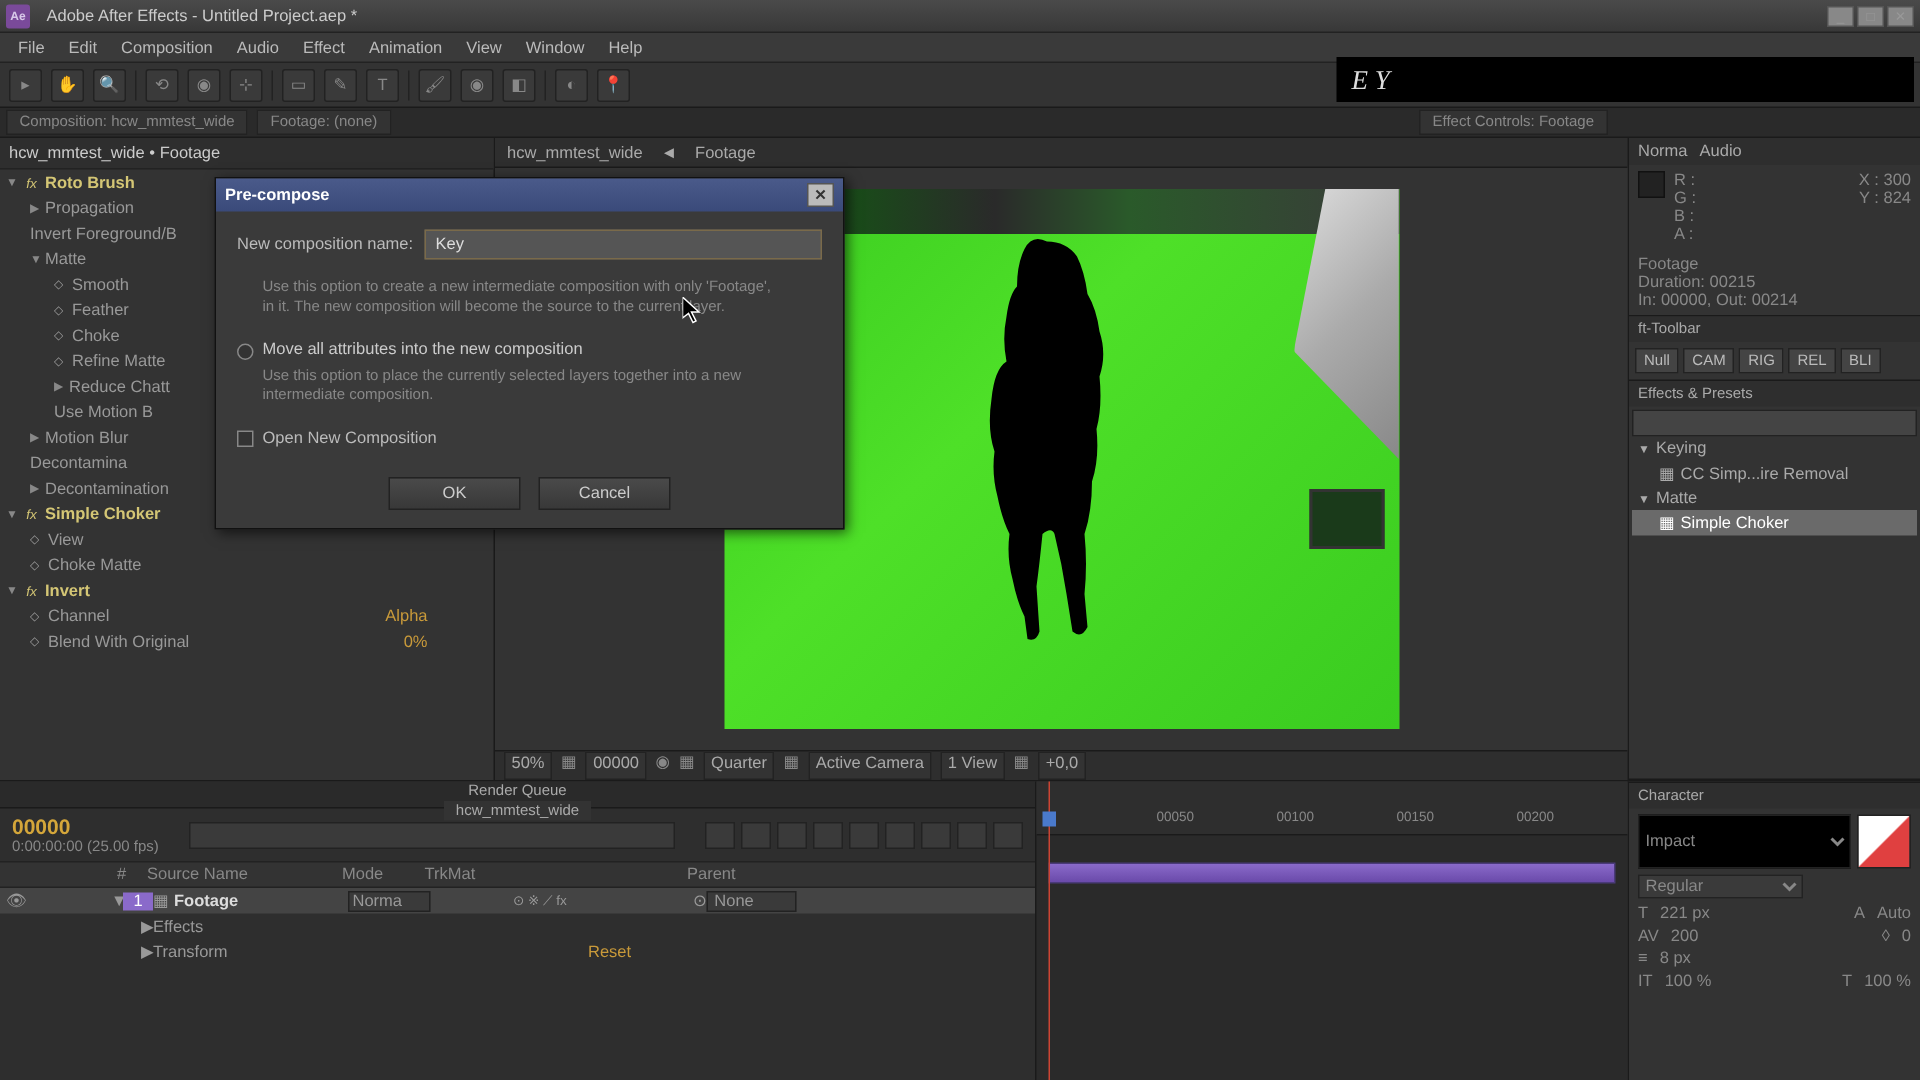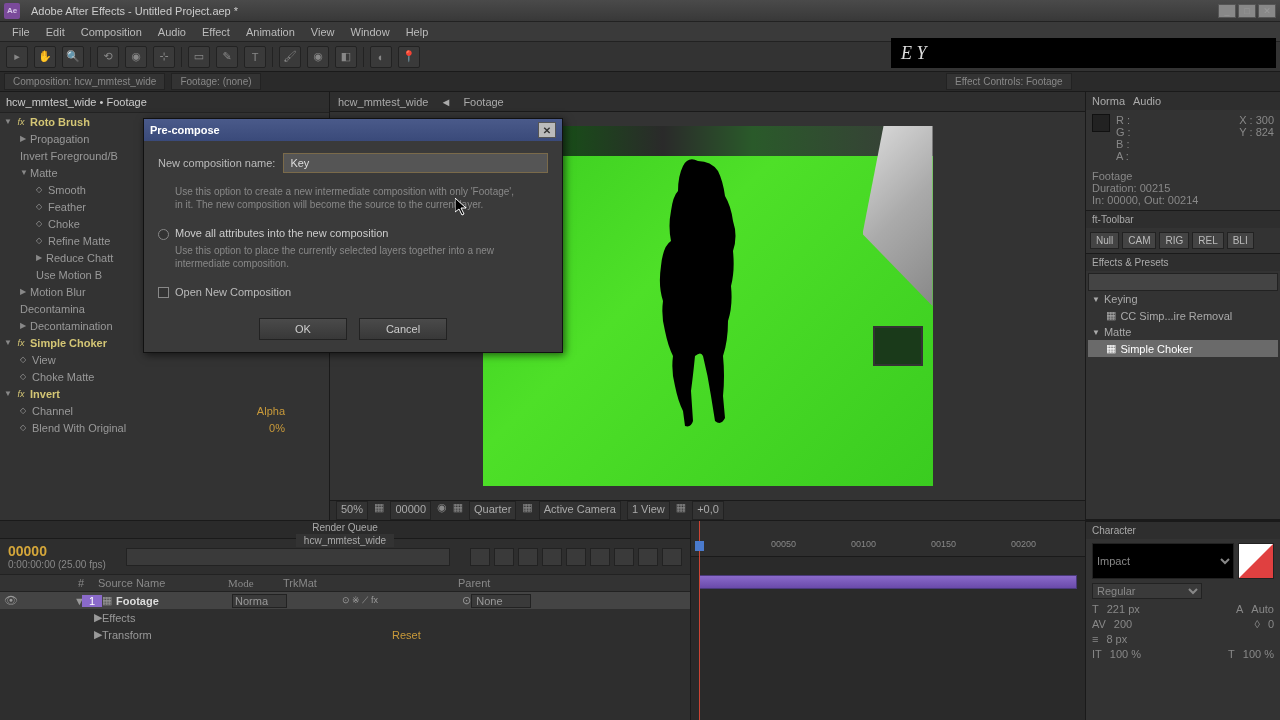--- a/index.html
+++ b/index.html
@@ -367,21 +367,21 @@
         <div class="tl-toolbtn"></div>
         <div class="tl-toolbtn"></div>
         <div class="tl-toolbtn"></div>
         <div class="tl-toolbtn"></div>
       </div>
     </div>
     <div class="tl-header">
       <span style="width:70px;"></span>
       <span class="tl-col" style="width:20px;">#</span>
       <span class="tl-col" style="width:130px;">Source Name</span>
-      <span class="tl-col" style="width:55px;font-family:Liberation Serif, serif;">Mode</span>
+      <span class="tl-col" style="width:55px;">Mode</span>
       <span class="tl-col" style="width:55px;">TrkMat</span>
       <span class="tl-col" style="width:120px;"></span>
       <span class="tl-col">Parent</span>
     </div>
     <div class="tl-rows">
       <div class="tl-row sel">
         <span style="width:12px;">👁</span>
         <span style="width:58px;"></span>
         <span style="width:8px;">▼</span>
         <span style="width:20px;background:#8a6aca;text-align:center;color:#fff;">1</span>

